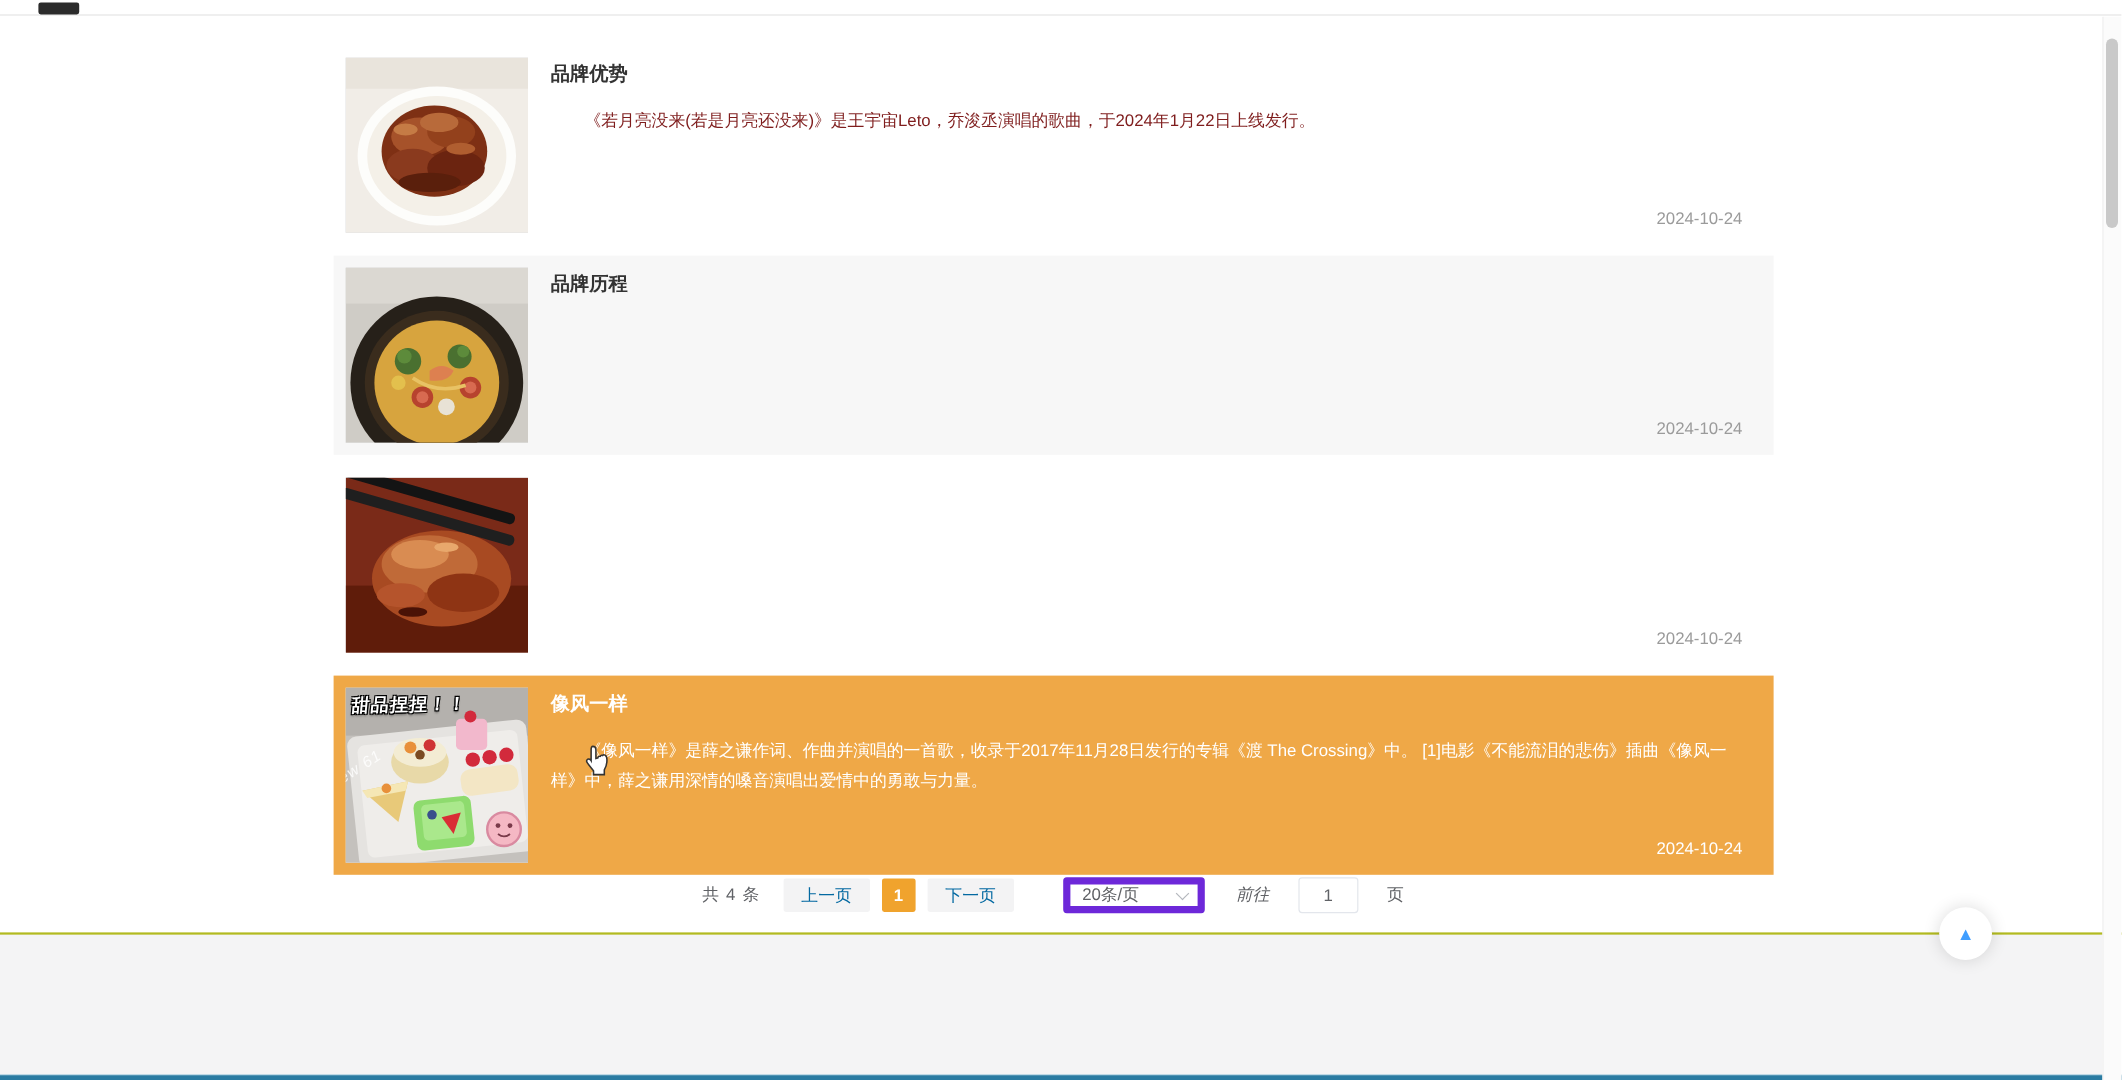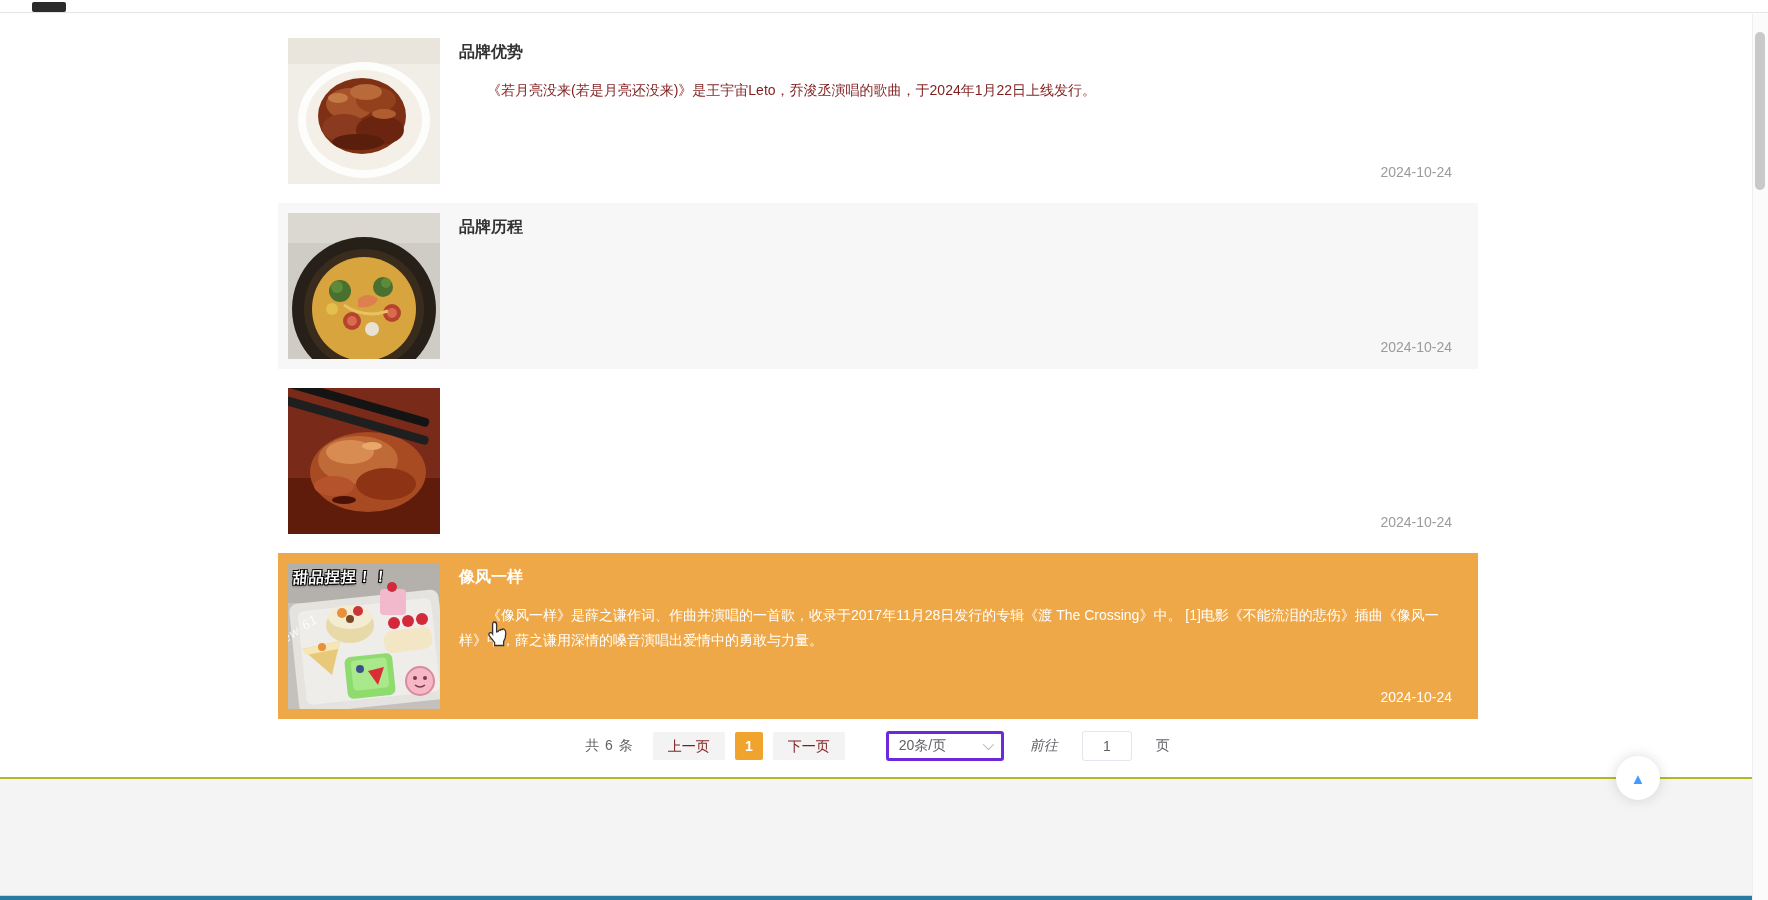--- a/index.html
+++ b/index.html
@@ -7,21 +7,21 @@
   body {
     font-family: "Liberation Sans", sans-serif;
     background:#fff; position:relative; overflow:hidden;
   }
   .top-strip { position:absolute; top:0; left:0; right:0; height:13px; background:#fff; border-bottom:1px solid #e4e4e4; z-index:5; }
   .dark-mark { position:absolute; top:2px; left:32px; width:34px; height:10px; background:#2b2b2b; border-radius:2px; }
 
   .scrollbar { position:absolute; right:0; top:14px; bottom:0; width:16px; background:#fbfbfb; border-left:1px solid #efefef; z-index:6; }
   .scroll-thumb { position:absolute; right:3px; top:18px; width:10px; height:158px; background:#c9c9c9; border-radius:6px; }
 
-  .news-list { position:absolute; left:278px; top:28px; width:1200px; }
+  .news-list { position:absolute; left:278px; top:38px; width:1200px; }
   .news-row { position:relative; display:flex; padding:10px; height:166px; margin-bottom:9px; cursor:pointer; background:#fff; }
   .news-row.alt { background:#f7f7f7; }
   .news-row.active { background:#efa847; }
   .thumb { width:152px; height:146px; flex:none; overflow:hidden; position:relative; background:#ddd; }
   .thumb svg { display:block; }
   .info { flex:1; position:relative; padding:0 16px 0 19px; }
   .title { font-size:16px; font-weight:bold; color:#333; margin-top:4px; }
   .summary { font-size:14px; color:#7f1d1d; line-height:25px; text-indent:2em; margin-top:15px; padding-right:2px; }
   .date { position:absolute; right:16px; bottom:4px; font-size:14px; color:#9b9b9b; }
   .news-row.active .title, .news-row.active .summary, .news-row.active .date { color:#fff; }
@@ -31,23 +31,23 @@
     letter-spacing:1px; transform:skewX(-6deg) rotate(-1deg); white-space:nowrap;
     text-shadow:-1px -1px 0 #000, 1px -1px 0 #000, -1px 1px 0 #000, 1px 1px 0 #000, 0 2px 2px rgba(0,0,0,.45);
   }
   .watermark {
     position:absolute; top:58px; left:-8px; color:rgba(255,255,255,.8); font-size:13px;
     transform:rotate(-33deg); font-style:italic; letter-spacing:1px;
   }
 
   .pagination { position:absolute; top:731px; left:278px; width:1200px; display:flex; align-items:center; justify-content:center; font-size:14px; color:#606266; }
   .pg-total { margin-right:14px; letter-spacing:1px; }
-  .pg-btn { height:28px; line-height:28px; padding:0 15px; background:#f3f3f4; color:#7f1d1d; border-radius:2px; margin:0 5px; cursor:not-allowed; }
+  .pg-btn { height:28px; line-height:28px; padding:0 15px; background:#f3f3f4; color:#0369a1; border-radius:2px; margin:0 5px; cursor:not-allowed; }
   .pg-num { min-width:28px; height:28px; line-height:28px; text-align:center; background:#f0a32d; color:#fff; border-radius:2px; margin:0 5px; font-weight:bold; cursor:pointer; }
-  .pg-size { margin-left:36px; width:118px; height:30px; border:3px solid #6d28d9; border-radius:3px; background:#fff; display:flex; align-items:center; justify-content:space-between; padding:0 10px; cursor:pointer; }
+  .pg-size { margin-left:36px; width:118px; height:30px; border:6px solid #6d28d9; border-radius:3px; background:#fff; display:flex; align-items:center; justify-content:space-between; padding:0 10px; cursor:pointer; }
   .chevron-down { width:8px; height:8px; border-right:1.4px solid #b4b7bd; border-bottom:1.4px solid #b4b7bd; transform:rotate(45deg) translateY(-2px); }
   .pg-goto-label { margin-left:26px;font-style:italic; }
   .pg-input { width:50px; height:30px; border:1px solid #e3e6ec; border-radius:3px; text-align:center; margin:0 24px; font-size:14px; color:#606266; background:#fff; font-family:"Liberation Sans", sans-serif; }
   .pg-unit { letter-spacing:1px; }
 
   .divider-line { position:absolute; top:777px; left:0; right:0; height:2px; background:#b2ba20; }
   .backtop {
     position:absolute; left:1616px; top:756px; width:44px; height:44px; border-radius:50%;
     background:#fff; box-shadow:0 0 14px rgba(0,0,0,.14); display:flex; align-items:center; justify-content:center;
     z-index:8; cursor:pointer; color:#409EFF; font-size:15px;
@@ -183,21 +183,21 @@
     <div class="info">
       <div class="title">像风一样</div>
       <div class="summary">《像风一样》是薛之谦作词、作曲并演唱的一首歌，收录于2017年11月28日发行的专辑《渡 The Crossing》中。 [1]电影《不能流泪的悲伤》插曲《像风一样》中，薛之谦用深情的嗓音演唱出爱情中的勇敢与力量。</div>
       <div class="date">2024-10-24</div>
     </div>
   </div>
 
 </div>
 
 <div class="pagination">
-  <span class="pg-total">共 6 条</span>
+  <span class="pg-total">共 4 条</span>
   <span class="pg-btn">上一页</span>
   <span class="pg-num">1</span>
   <span class="pg-btn">下一页</span>
   <span class="pg-size">
     <span>20条/页</span>
     <span class="chevron-down"></span>
   </span>
   <span class="pg-goto-label">前往</span>
   <input class="pg-input" value="1" style="">
   <span class="pg-unit">页</span>

